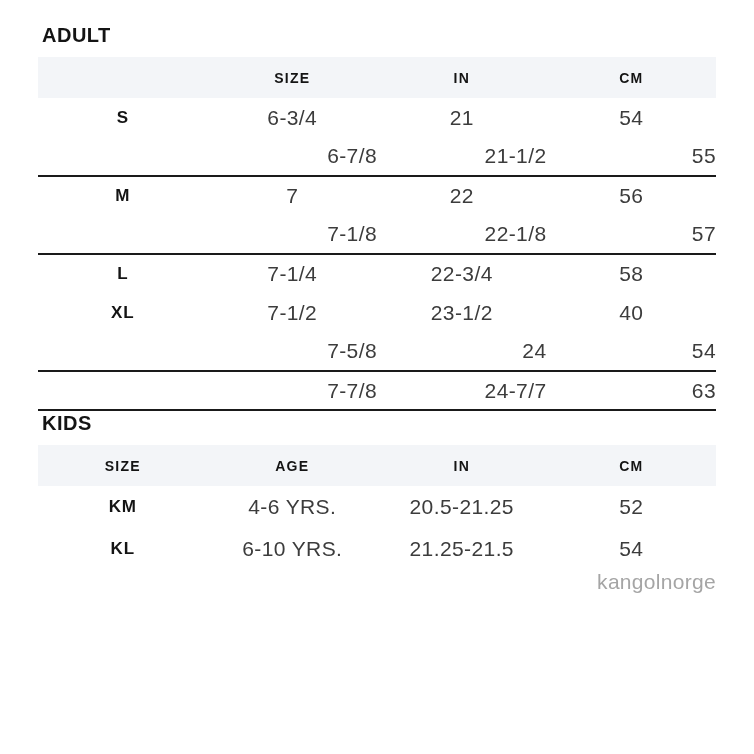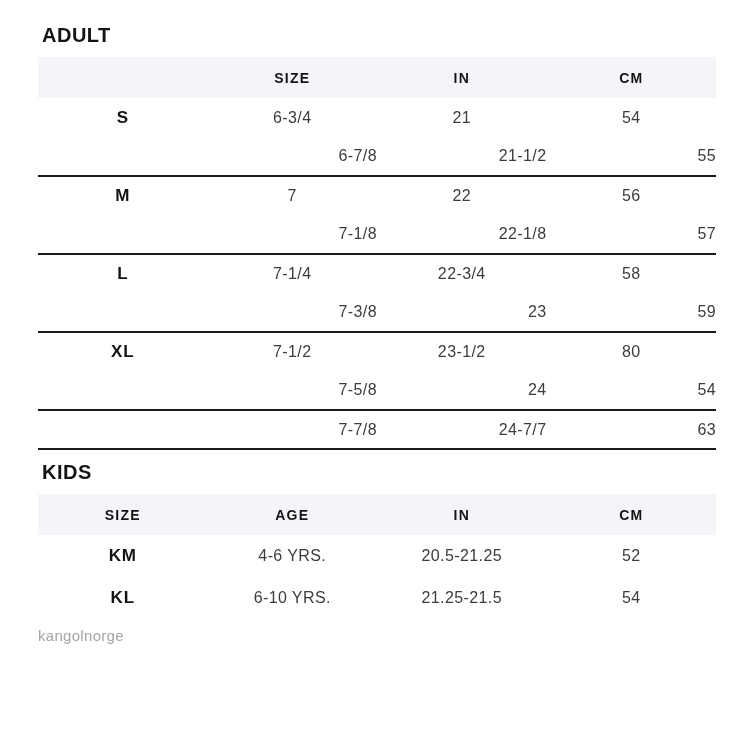--- a/index.html
+++ b/index.html
@@ -14,42 +14,42 @@
   body{
     width:754px;height:754px;overflow:hidden;
     font-family:"Liberation Sans","DejaVu Sans",sans-serif;
     color:var(--text-dark);
   }
   .wrap{padding:24px 38px 0 38px;}
   .section-title{
     font-size:20px;font-weight:bold;letter-spacing:0.5px;
     color:var(--text-dark);margin:0 0 11px 4px;line-height:1.1;
   }
-  .section-title.kids{margin-top:11px;}
+  .section-title.kids{margin-top:1px;}
   table{width:100%;border-collapse:collapse;table-layout:fixed;}
   th,td{width:25%;text-align:center;padding:0;}
   thead tr{background:var(--header-bg);height:41px;}
   th{
     font-size:14px;font-weight:bold;letter-spacing:1.2px;
     color:var(--text-dark);
   }
   tbody tr{height:39px;}
   .kids-table tbody tr{height:42px;}
   td{
-    font-size:16px;letter-spacing:0.4px;
+    font-size:21px;letter-spacing:0.4px;
     color:var(--text-data);font-weight:normal;
   }
   td.row-label{
     font-size:17px;font-weight:bold;letter-spacing:0.8px;
     color:var(--text-dark);
   }
   tr.group-end td{border-bottom:2px solid var(--separator);text-align:right;}
   .footer{
-    margin-top:8px;text-align:left;
-    font-size:15px;color:var(--footer-gray);letter-spacing:0.3px;
+    text-align:right;
+    font-size:21px;color:var(--footer-gray);letter-spacing:0.3px;
   }
 </style>
 </head>
 <body>
 
 <div class="wrap">
 
   <h2 class="section-title">ADULT</h2>
 
   <table class="adult-table">
@@ -85,31 +85,25 @@
           <td>7-1/8</td>
           <td>22-1/8</td>
           <td>57</td>
         </tr>
         <tr>
           <td class="row-label">L</td>
           <td>7-1/4</td>
           <td>22-3/4</td>
           <td>58</td>
         </tr>
-        <tr class="group-end">
-          <td></td>
-          <td>7-3/8</td>
-          <td>23</td>
-          <td>59</td>
-        </tr>
         <tr>
           <td class="row-label">XL</td>
           <td>7-1/2</td>
           <td>23-1/2</td>
-          <td>80</td>
+          <td>40</td>
         </tr>
         <tr class="group-end">
           <td></td>
           <td>7-5/8</td>
           <td>24</td>
           <td>54</td>
         </tr>
         <tr class="group-end">
           <td></td>
           <td>7-7/8</td>

